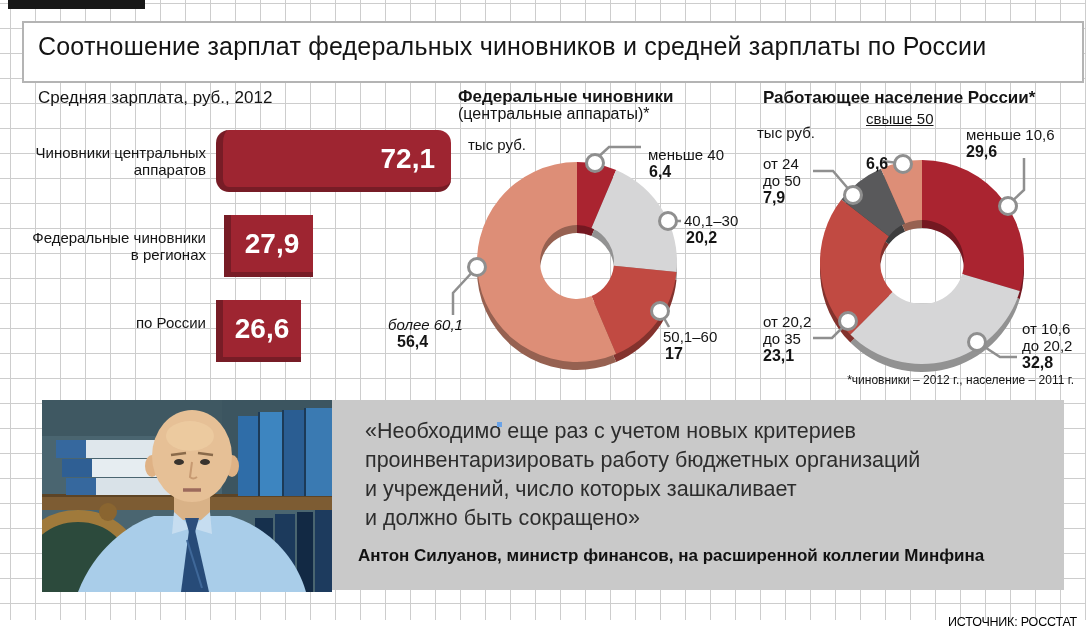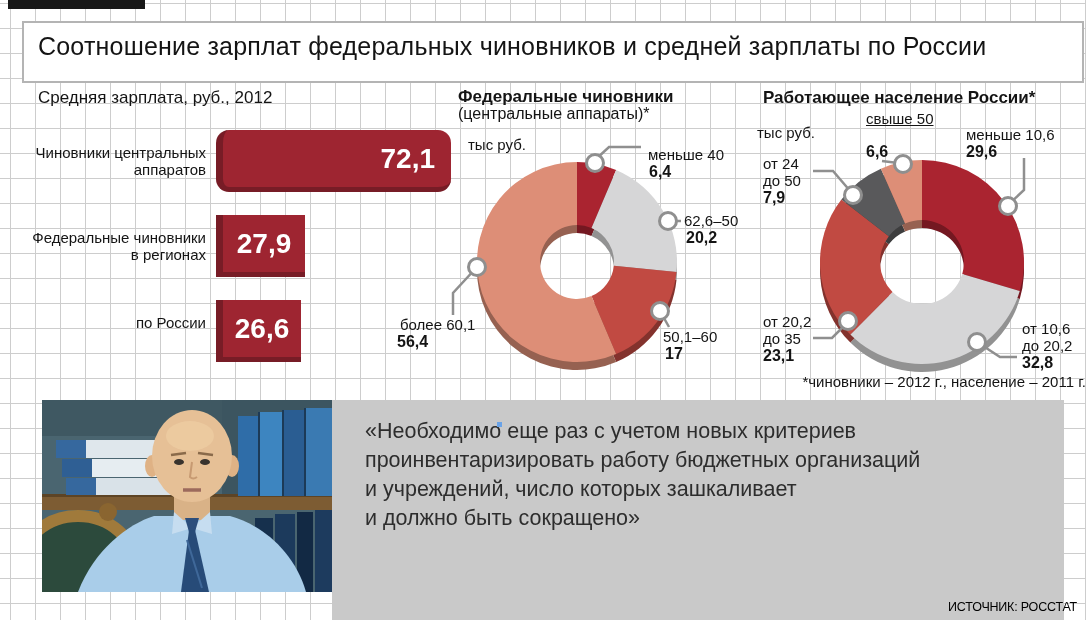--- a/index.html
+++ b/index.html
@@ -16,28 +16,28 @@
   .sec-heading b{font-weight:bold;}
   
   .bar-label{position:absolute;left:26px;width:180px;text-align:right;font-size:15px;line-height:17px;}
   .bar{position:absolute;left:216px;height:57px;background:#9e2531;border-left:7px solid #771c26;border-bottom:5px solid #771c26;
        color:#fff;font-size:28px;font-weight:bold;line-height:57px;}
   .bar.right-val{text-align:right;padding-right:16px;box-sizing:content-box;}
   .bar.center-val{text-align:center;}
   
   .lbl{position:absolute;font-size:15px;line-height:17px;white-space:nowrap;}
   .val{position:absolute;font-size:16px;font-weight:bold;white-space:nowrap;}
-  .footnote{position:absolute;right:0;top:373px;font-size:15px;white-space:nowrap;}
+  .footnote{position:absolute;right:12px;top:373px;font-size:12px;white-space:nowrap;}
   
   .photo{position:absolute;left:42px;top:400px;width:290px;height:192px;}
-  .quote-box{position:absolute;left:332px;top:400px;width:732px;height:220px;background:#c9c9c9;}
+  .quote-box{position:absolute;left:332px;top:400px;width:732px;height:190px;background:#c9c9c9;}
   .quote-line{position:absolute;left:33px;font-size:21.5px;line-height:29px;color:#2d2d2d;white-space:nowrap;}
   .attribution{position:absolute;left:26px;top:146px;font-size:17px;font-weight:bold;color:#111;white-space:nowrap;}
   .cursor-sq{position:absolute;left:497px;top:422px;width:5px;height:5px;background:#6aa3e8;}
-  .source{position:absolute;right:9px;top:600px;font-size:12.5px;letter-spacing:-0.2px;color:#000;}
+  .source{position:absolute;right:9px;top:615px;font-size:12.5px;letter-spacing:-0.2px;color:#000;}
   svg.overlay{position:absolute;left:0;top:0;pointer-events:none;}
 </style>
 </head>
 <body>
 
 <div id="stage">
   <div class="grid-bg"></div>
   <div class="top-bar"></div>
 
   <div class="title-plate"></div>
@@ -51,21 +51,21 @@
   </div>
   <div class="bar-label" style="top:229px;">
     <div>Федеральные чиновники</div>
     <div>в регионах</div>
   </div>
   <div class="bar-label" style="top:314px;">
     <div>по России</div>
   </div>
 
   <div class="bar right-val" style="top: 130px; width: 212px; background: rgb(158, 37, 49); border-radius: 13px;">72,1</div>
-  <div class="bar center-val" style="top: 215px; width: 82px; background: rgb(158, 37, 49);">27,9</div>
+  <div class="bar center-val" style="top: 215px; width: 82px; background: rgb(158, 37, 49); margin-left: 8px;">27,9</div>
   <div class="bar center-val" style="top: 300px; width: 78px; background: rgb(158, 37, 49);">26,6</div>
 
   <svg class="overlay" width="1086" height="631" viewBox="0 0 1086 631">
     <g id="donut1-slices">
         <path d="M577,170 A100,100 0 0 1 616.1373666837202,177.97681526341296 L591.4808256729765,235.95142164746278 A37,37 0 0 0 577,233 Z" fill="rgb(116,24,33)"></path>
         <path d="M616.1373666837202,177.97681526341296 A100,100 0 0 1 676.49510169813,280.0361714851215 L613.8131876283081,273.7133834494949 A37,37 0 0 0 591.4808256729765,235.95142164746278 Z" fill="rgb(146,146,146)"></path>
         <path d="M676.49510169813,280.0361714851215 A100,100 0 0 1 616.1373666837203,362.02318473658704 L591.4808256729765,304.0485783525372 A37,37 0 0 0 613.8131876283081,273.7133834494949 Z" fill="rgb(131,50,45)"></path>
         <path d="M616.1373666837203,362.02318473658704 A100,100 0 1 1 577,170 L577,233 A37,37 0 1 0 591.4808256729765,304.0485783525372 Z" fill="rgb(150,97,81)"></path>
         <path d="M577,162 A100,100 0 0 1 616.1373666837202,169.97681526341296 L591.4808256729765,227.95142164746278 A37,37 0 0 0 577,225 Z" fill="#aa2430"></path>
         <path d="M616.1373666837202,169.97681526341296 A100,100 0 0 1 676.49510169813,272.0361714851215 L613.8131876283081,265.7133834494949 A37,37 0 0 0 591.4808256729765,227.95142164746278 Z" fill="#d6d6d7"></path>
@@ -107,32 +107,32 @@
       <circle cx="903" cy="164" r="8.5"></circle>
     </g>
   </svg>
 
   <div class="sec-heading" style="left:458px;top:87px;"><b>Федеральные чиновники</b></div>
   <div class="sec-heading" style="left:458px;top:105px;font-size:16px;">(центральные аппараты)*</div>
   <div class="lbl" style="left:468px;top:136px;">тыс руб.</div>
 
   <div class="lbl" style="left:648px;top:146px;">меньше 40</div>
   <div class="val" style="left:649px;top:163px;">6,4</div>
-  <div class="lbl" style="left:684px;top:212px;">62,6–50</div>
+  <div class="lbl" style="left:684px;top:212px;">40,1–30</div>
   <div class="val" style="left:686px;top:229px;">20,2</div>
   <div class="lbl" style="left:663px;top:328px;">50,1–60</div>
   <div class="val" style="left:665px;top:345px;">17</div>
-  <div class="lbl" style="left:400px;top:316px;">более 60,1</div>
+  <div class="lbl" style="left:388px;top:316px;font-style:italic;">более 60,1</div>
   <div class="val" style="left:397px;top:333px;">56,4</div>
 
   <div class="sec-heading" style="left:763px;top:88px;"><b>Работающее население России*</b></div>
   <div class="lbl" style="left:757px;top:124px;">тыс руб.</div>
 
   <div class="lbl" style="left:866px;top:110px;text-decoration:underline;">свыше 50</div>
-  <div class="val" style="left:866px;top:143px;">6,6</div>
+  <div class="val" style="left:866px;top:155px;">6,6</div>
   <div class="lbl" style="left:966px;top:126px;">меньше 10,6</div>
   <div class="val" style="left:966px;top:143px;">29,6</div>
 
   <div class="lbl" style="left:763px;top:155px;">от 24</div>
   <div class="lbl" style="left:763px;top:172px;">до 50</div>
   <div class="val" style="left:763px;top:189px;">7,9</div>
 
   <div class="lbl" style="left:763px;top:313px;">от 20,2</div>
   <div class="lbl" style="left:763px;top:330px;">до 35</div>
   <div class="val" style="left:763px;top:347px;">23,1</div>
@@ -204,17 +204,18 @@
         <line x1="141" y1="90" x2="159" y2="90" stroke="#9c6a5c" stroke-width="3.5"></line>
       </g>
     </svg>
   </div>
 
   <div class="quote-box">
     <div class="quote-line" style="top:17px;">«Необходимо еще раз с учетом новых критериев</div>
     <div class="quote-line" style="top:46px;">проинвентаризировать работу бюджетных организаций</div>
     <div class="quote-line" style="top:75px;">и учреждений, число которых зашкаливает</div>
     <div class="quote-line" style="top:104px;">и должно быть сокращено»</div>
+    <div class="attribution">Антон Силуанов, министр финансов, на расширенной коллегии Минфина</div>
   </div>
   <div class="cursor-sq"></div>
 
   <div class="source">ИСТОЧНИК: РОССТАТ</div>
 </div>
 
 </body></html>

